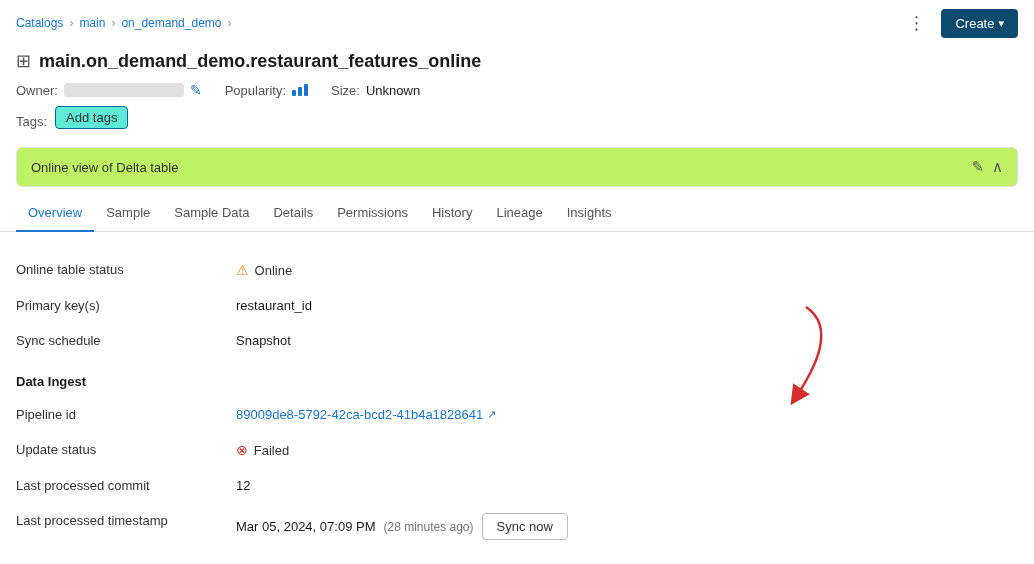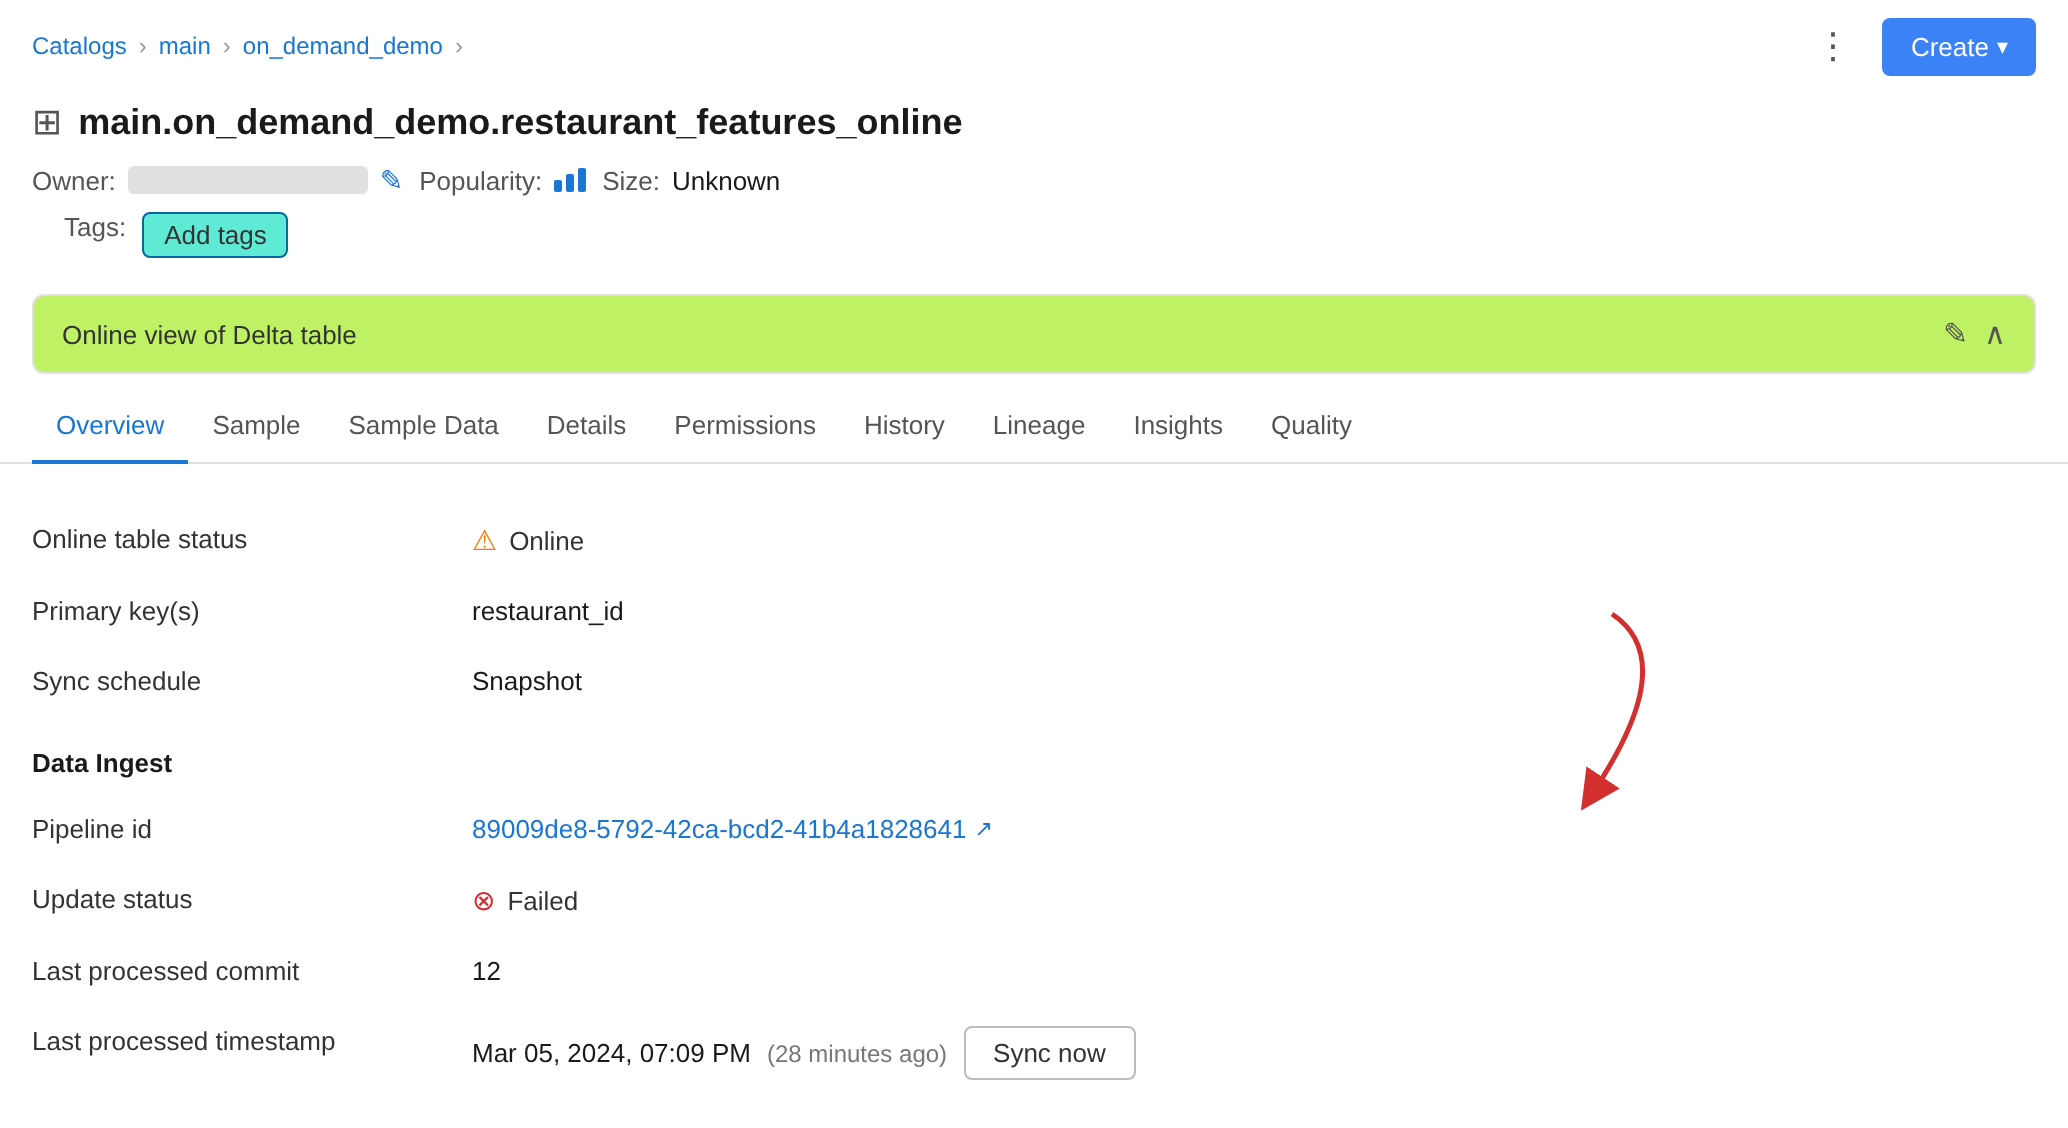--- a/index.html
+++ b/index.html
@@ -4,37 +4,37 @@
   <style>
     * { box-sizing: border-box; margin: 0; padding: 0; }
     body { font-family: -apple-system, BlinkMacSystemFont, 'Segoe UI', sans-serif; font-size: 13px; color: #1a1a1a; background: #fff; }
 
     .top-bar { display: flex; align-items: center; justify-content: space-between; padding: 8px 16px; }
     .breadcrumb { display: flex; align-items: center; gap: 6px; font-size: 12px; color: #555; }
     .breadcrumb a { color: #1976d2; text-decoration: none; }
     .breadcrumb-sep { color: #999; }
     .top-right { display: flex; align-items: center; gap: 8px; }
     .btn-more { background: none; border: none; cursor: pointer; font-size: 18px; color: #555; padding: 4px 8px; border-radius: 4px; }
-    .btn-create { background: #3b82f6; color: #fff; border: none; border-radius: 4px; padding: 7px 14px; cursor: pointer; font-size: 13px; display: flex; align-items: center; gap: 4px; }
+    .btn-create { background: #0c4a6e; color: #fff; border: none; border-radius: 4px; padding: 7px 14px; cursor: pointer; font-size: 13px; display: flex; align-items: center; gap: 4px; }
     .btn-create-chevron { font-size: 11px; }
 
     .page-header { padding: 4px 16px 8px 16px; }
     .title-row { display: flex; align-items: center; gap: 8px; margin-bottom: 10px; }
     .table-icon { font-size: 18px; color: #555; }
     .page-title { font-size: 18px; font-weight: 600; }
 
-    .meta-row { display: flex; align-items: center; gap: 8px; font-size: 13px; margin-bottom: 8px; }
+    .meta-row { display: flex; align-items: center; gap: 23px; font-size: 13px; margin-bottom: 8px; }
     .meta-item { display: flex; align-items: center; gap: 6px; }
     .meta-label { color: #555; font-weight: 500; }
     .meta-owner-bar { width: 120px; height: 14px; background: #e0e0e0; border-radius: 3px; }
     .edit-icon { color: #1976d2; cursor: pointer; font-size: 14px; }
     .popularity-bars { display: flex; align-items: flex-end; gap: 2px; }
     .bar { background: #1976d2; width: 4px; border-radius: 1px; }
 
-    .tags-row { display: flex; align-items: flex-start; gap: 8px; margin-bottom: 10px; margin-left: 16px; }
+    .tags-row { display: flex; align-items: flex-end; gap: 8px; margin-bottom: 10px; }
     .btn-add-tags { border: 1px solid #0369a1; background: #5eead4; border-radius: 4px; padding: 3px 10px; cursor: pointer; font-size: 13px; color: #333; }
 
     .description-box { margin: 0 16px 0 16px; border: 1px solid #e0e0e0; border-radius: 6px; padding: 10px 14px; display: flex; align-items: center; justify-content: space-between; background: #bef264; }
     .desc-text { color: #333; font-size: 13px; }
     .desc-actions { display: flex; align-items: center; gap: 8px; }
     .desc-icon-btn { background: none; border: none; cursor: pointer; color: #555; font-size: 15px; }
 
     .tabs { display: flex; border-bottom: 1px solid #e0e0e0; padding: 0 16px; margin-top: 8px; }
     .tab { padding: 10px 12px; cursor: pointer; font-size: 13px; color: #555; border-bottom: 2px solid transparent; margin-bottom: -1px; text-decoration: none; text-align: center; }
     .tab.active { color: #1976d2; border-bottom: 2px solid #1976d2; font-weight: 500; }
@@ -126,21 +126,20 @@
 
 <div class="tabs">
   <a class="tab active">Overview</a>
   <a class="tab">Sample</a>
   <a class="tab">Sample Data</a>
   <a class="tab">Details</a>
   <a class="tab">Permissions</a>
   <a class="tab">History</a>
   <a class="tab">Lineage</a>
   <a class="tab">Insights</a>
-  <a class="tab">Quality</a>
 </div>
 
 <div class="content">
   <table class="section-table">
     <tbody>
       <tr>
         <td>Online table status</td>
         <td>
           <div class="status-online">
             <span class="warning-icon">⚠</span>

